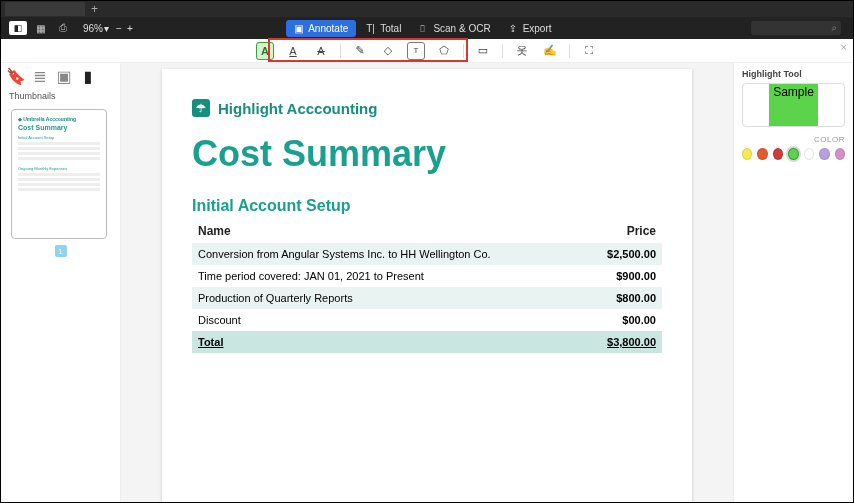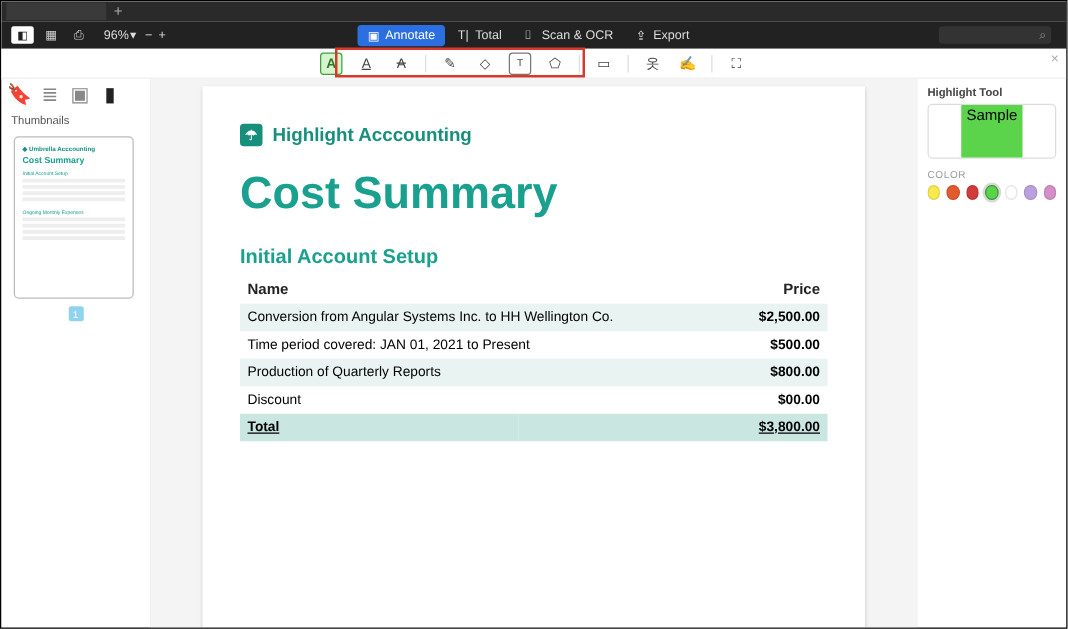--- a/index.html
+++ b/index.html
@@ -52,21 +52,21 @@
   table.cost td { padding:5px 6px; }
   table.cost td.r { text-align:right; font-weight:600; white-space:nowrap; }
   tr.band { background:#e9f3f2;padding-left:12px; }
   tr.tot { background:#c9e6e0; font-weight:700;text-decoration:underline; }
   .sumtable { width:52%; margin-left:auto; }
 
   .right { width:120px; border-left:1px solid #eee; padding:6px 8px; font-size:10px; }
   .rt-title { font-size:9px; font-weight:700; color:#444; }
   .sample-box { border:1px solid #ddd; border-radius:4px; height:44px; margin-top:4px; display:flex; justify-content:center; }
   .sample-hl { background:#5bd34a; padding:1px 4px; font-size:12px; }
-  .color-label { font-size:8px; color:#999; margin-top:8px; letter-spacing:0.5px;}
+  .color-label { font-size:8px; color:#999; margin-top:8px; letter-spacing:0.5px;text-align:right;}
   .swatches { display:flex; gap:5px; margin-top:4px; align-items:center;}
   .sw { width:12px; height:12px; border-radius:50%; cursor:pointer; border:1px solid rgba(0,0,0,0.1);}
   .sw.sel { box-shadow:0 0 0 2px rgba(0,0,0,0.15); border:1px solid #3a9a3a;}
   .closebtn { position:absolute; right:6px; top:2px; color:#aaa; font-size:11px; cursor:pointer;}
   .subtool-wrapper{ position:relative; }
 </style>
 </head>
 <body>
 
 <div class="tabbar">
@@ -176,21 +176,21 @@
             <tr>
           <th>Name</th>
           <th class="r">Price</th>
         </tr>
         <tr class="band">
               <td>Conversion from Angular Systems Inc. to HH Wellington Co.</td>
               <td class="r">$2,500.00</td>
             </tr>
         <tr>
               <td>Time period covered: JAN 01, 2021 to Present</td>
-              <td class="r">$500.00</td>
+              <td class="r">$900.00</td>
             </tr>
         <tr class="band">
               <td>Production of Quarterly Reports</td>
               <td class="r">$800.00</td>
             </tr>
       </tbody>
         </table>
       <table class="cost sumtable">
         <tbody>
         <tr>

